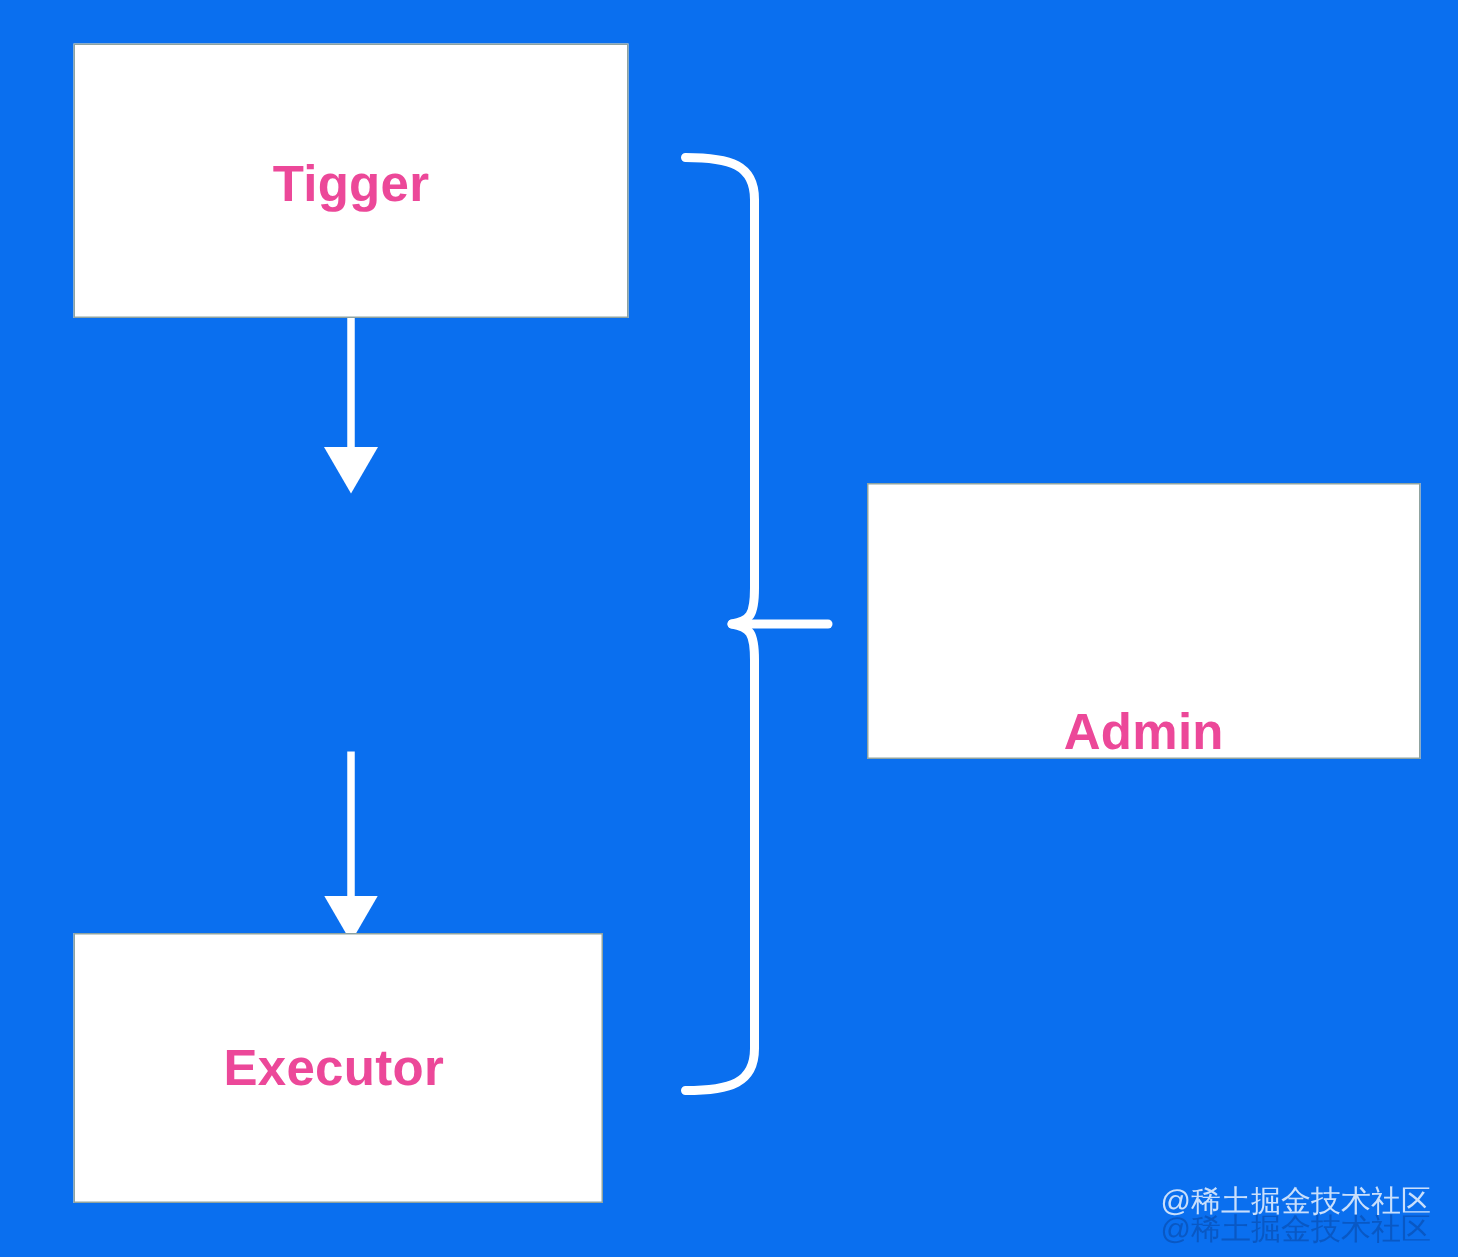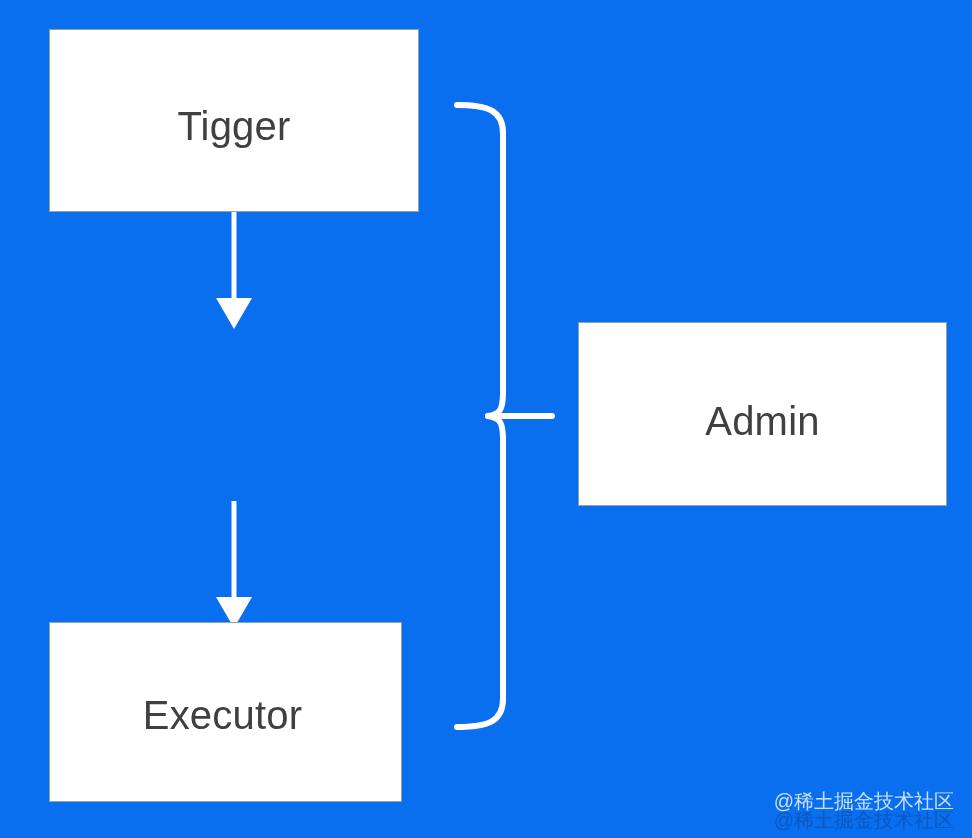--- a/index.html
+++ b/index.html
@@ -20,23 +20,23 @@
   }
   .node {
     position: absolute;
     background: #FFFFFF;
     border: 1px solid #8fa3a0;
     box-sizing: border-box;
     display: flex;
     justify-content: center;
   }
   .node-label {
-    color: #404040;
-    font-weight: normal;
-    font-size: 40px;
+    color: #ec4899;
+    font-weight: bold;
+    font-size: 34px;
     line-height: 1;
     letter-spacing: 0.2px;
     white-space: nowrap;
   }
   
   #node-trigger {
     left: 49px;  top: 29px;  width: 370px; height: 183px;
     align-items: flex-start;
   }
   #node-trigger .node-label { margin-top: 76px; }
@@ -48,21 +48,21 @@
   #node-scheduler .node-label { margin-top: 77px; margin-right: 14px; }
 
   #node-executor {
     left: 49px;  top: 622px; width: 353px; height: 180px;
     align-items: flex-start;
   }
   #node-executor .node-label { margin-top: 72px; margin-right: 6px; }
 
   #node-admin {
     left: 578px; top: 322px; width: 369px; height: 184px;
-    align-items: flex-start;
+    align-items: flex-end;
   }
   #node-admin .node-label { margin-top: 78px; }
 
   .edge-layer, .brace-layer, .wm-layer {
     position: absolute;
     left: 0; top: 0;
     width: 972px;
     height: 838px;
     pointer-events: none;
   }

